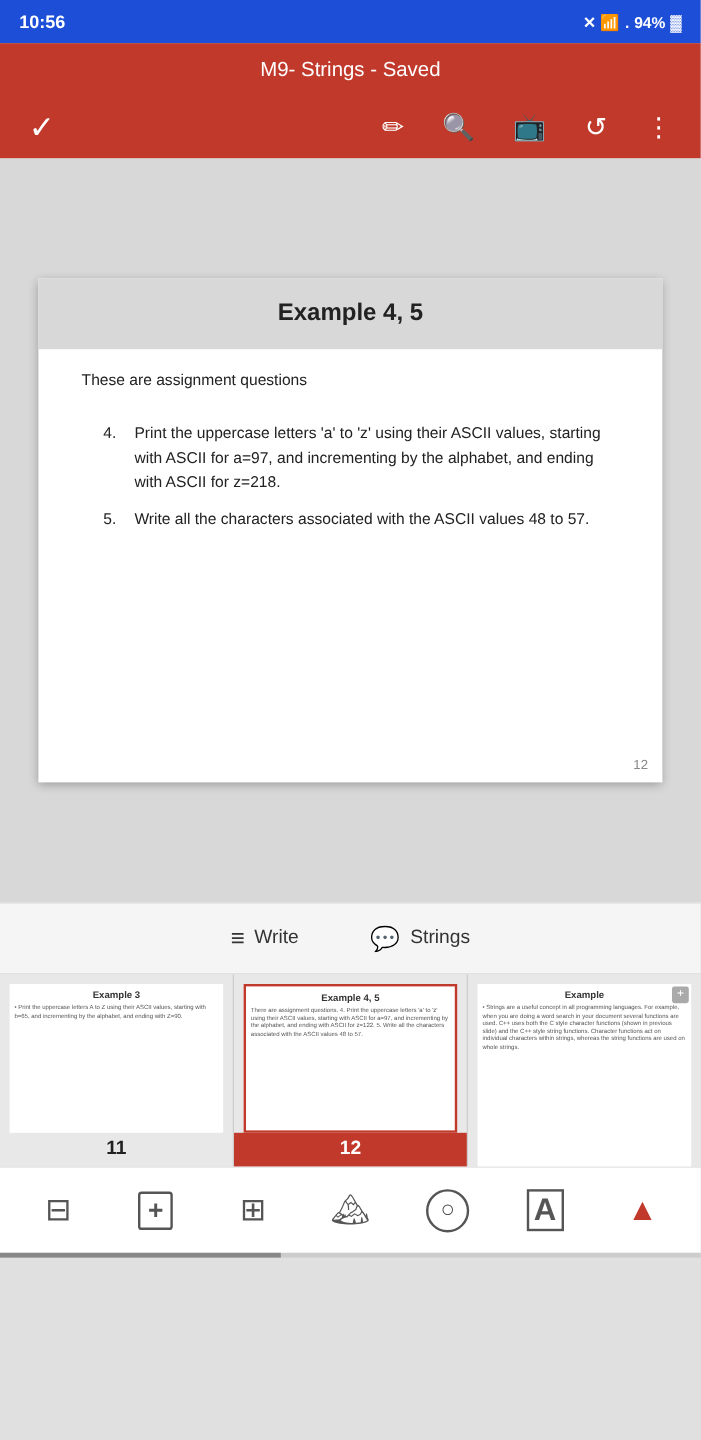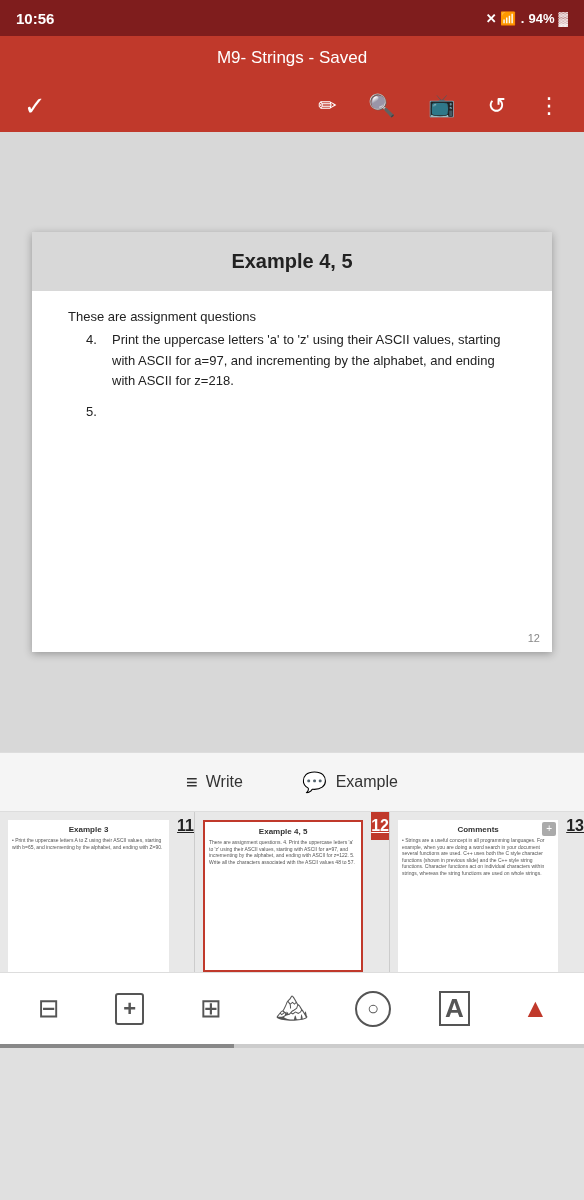--- a/index.html
+++ b/index.html
@@ -9,21 +9,21 @@
       overflow: hidden;
       background: #e0e0e0;
       font-family: Arial, sans-serif;
       position: relative;
     }
 
     
     .status-bar {
       width: 100%;
       height: 36px;
-      background: #7f1d1d;
+      background: #1d4ed8;
       display: flex;
       align-items: center;
       justify-content: space-between;
       padding: 0 16px;
       color: white;
       font-size: 15px;
       font-weight: bold;
     }
     .status-right {
       display: flex;
@@ -108,21 +108,21 @@
       font-size: 20px;
       font-weight: bold;
       color: #222;
     }
     .doc-body {
       font-size: 13px;
       color: #222;
       line-height: 1.6;
     }
     .doc-body p {
-      margin-bottom: 2px;
+      margin-bottom: 23px;
     }
     .doc-body ol {
       margin-left: 18px;
     }
     .doc-body li {
       margin-bottom: 8px;
     }
     .page-num {
       position: absolute;
       bottom: 8px;
@@ -160,20 +160,21 @@
       width: 100%;
       height: 160px;
       background: #e8e8e8;
       display: flex;
       align-items: stretch;
       padding: 0;
     }
     .thumb-item {
       flex: 1;
       display: flex;
+      flex-direction: column;
       border-right: 1px solid #ccc;
       cursor: pointer;
     }
     .thumb-item:last-child {
       border-right: none;
     }
     .thumb-preview {
       flex: 1;
       background: white;
       margin: 8px 8px 0 8px;
@@ -200,21 +201,20 @@
       line-height: 1.3;
     }
     .thumb-number-row {
       height: 28px;
       display: flex;
       align-items: center;
       justify-content: center;
       font-size: 16px;
       font-weight: bold;
       color: #222;
-      text-decoration: underline;
     }
     .thumb-number-row.active-num {
       background: #c0392b;
       color: white;
     }
     .thumb-plus {
       position: absolute;
       top: 2px;
       right: 2px;
       width: 14px;
@@ -304,35 +304,36 @@
     </div>
     <div class="doc-body">
       <p>These are assignment questions</p>
       <ol style="list-style:none; padding-left:0;">
         <li style="display:flex; gap:8px; margin-bottom:10px;">
           <span style="min-width:18px;">4.</span>
           <span>Print the uppercase letters 'a' to 'z' using their ASCII values, starting with ASCII for a=97, and incrementing by the alphabet, and ending with ASCII for z=218.</span>
         </li>
         <li style="display:flex; gap:8px;">
           <span style="min-width:18px;">5.</span>
+          <span>Write all the characters associated with the ASCII values 48 to 57.</span>
         </li>
       </ol>
     </div>
     <div class="page-num">12</div>
   </div>
 </div>
 
 <div class="notes-bar">
   <div class="notes-btn">
     <span class="icon">≡</span>
     <span>Write</span>
   </div>
   <div class="comments-btn">
     <span class="icon">💬</span>
-    <span>Example</span>
+    <span>Strings</span>
   </div>
 </div>
 
 <div class="thumbnails-area">
 
   <div class="thumb-item">
     <div class="thumb-preview">
       <div class="thumb-title">Example 3</div>
       <div class="thumb-text">• Print the uppercase letters A to Z using their ASCII values, starting with b=65, and incrementing by the alphabet, and ending with Z=90.</div>
     </div>
@@ -342,25 +343,24 @@
   <div class="thumb-item">
     <div class="thumb-preview active">
       <div class="thumb-title">Example 4, 5</div>
       <div class="thumb-text">There are assignment questions. 4. Print the uppercase letters 'a' to 'z' using their ASCII values, starting with ASCII for a=97, and incrementing by the alphabet, and ending with ASCII for z=122. 5. Write all the characters associated with the ASCII values 48 to 57.</div>
     </div>
     <div class="thumb-number-row active-num">12</div>
   </div>
 
   <div class="thumb-item">
     <div class="thumb-preview" style="position:relative;">
-      <div class="thumb-title">Comments</div>
+      <div class="thumb-title">Example</div>
       <div class="thumb-text">• Strings are a useful concept in all programming languages. For example, when you are doing a word search in your document several functions are used. C++ uses both the C style character functions (shown in previous slide) and the C++ style string functions. Character functions act on individual characters within strings, whereas the string functions are used on whole strings.</div>
       <div class="thumb-plus">+</div>
     </div>
-    <div class="thumb-number-row">13</div>
   </div>
 
 </div>
 
 <div class="bottom-toolbar">
   <div class="bottom-icon">
     <span>⊟</span>
   </div>
   <div class="bottom-icon">
     <span style="font-size:22px; font-weight:bold; border: 2px solid #555; padding: 1px 6px; border-radius:3px;">+</span>

